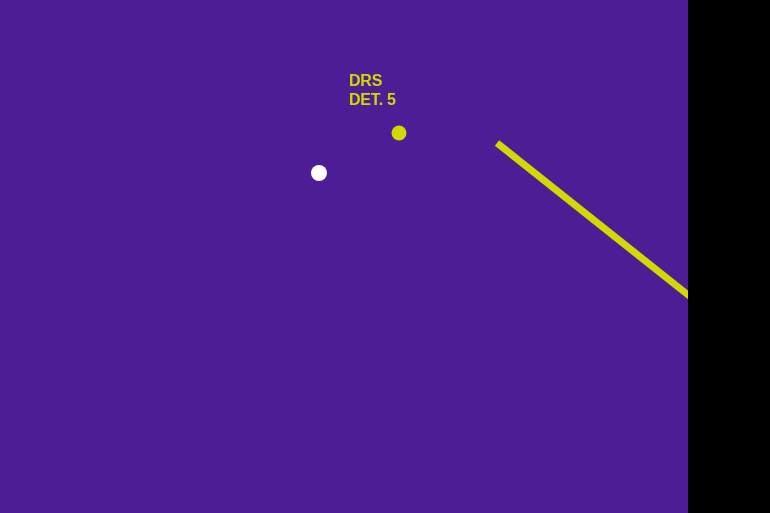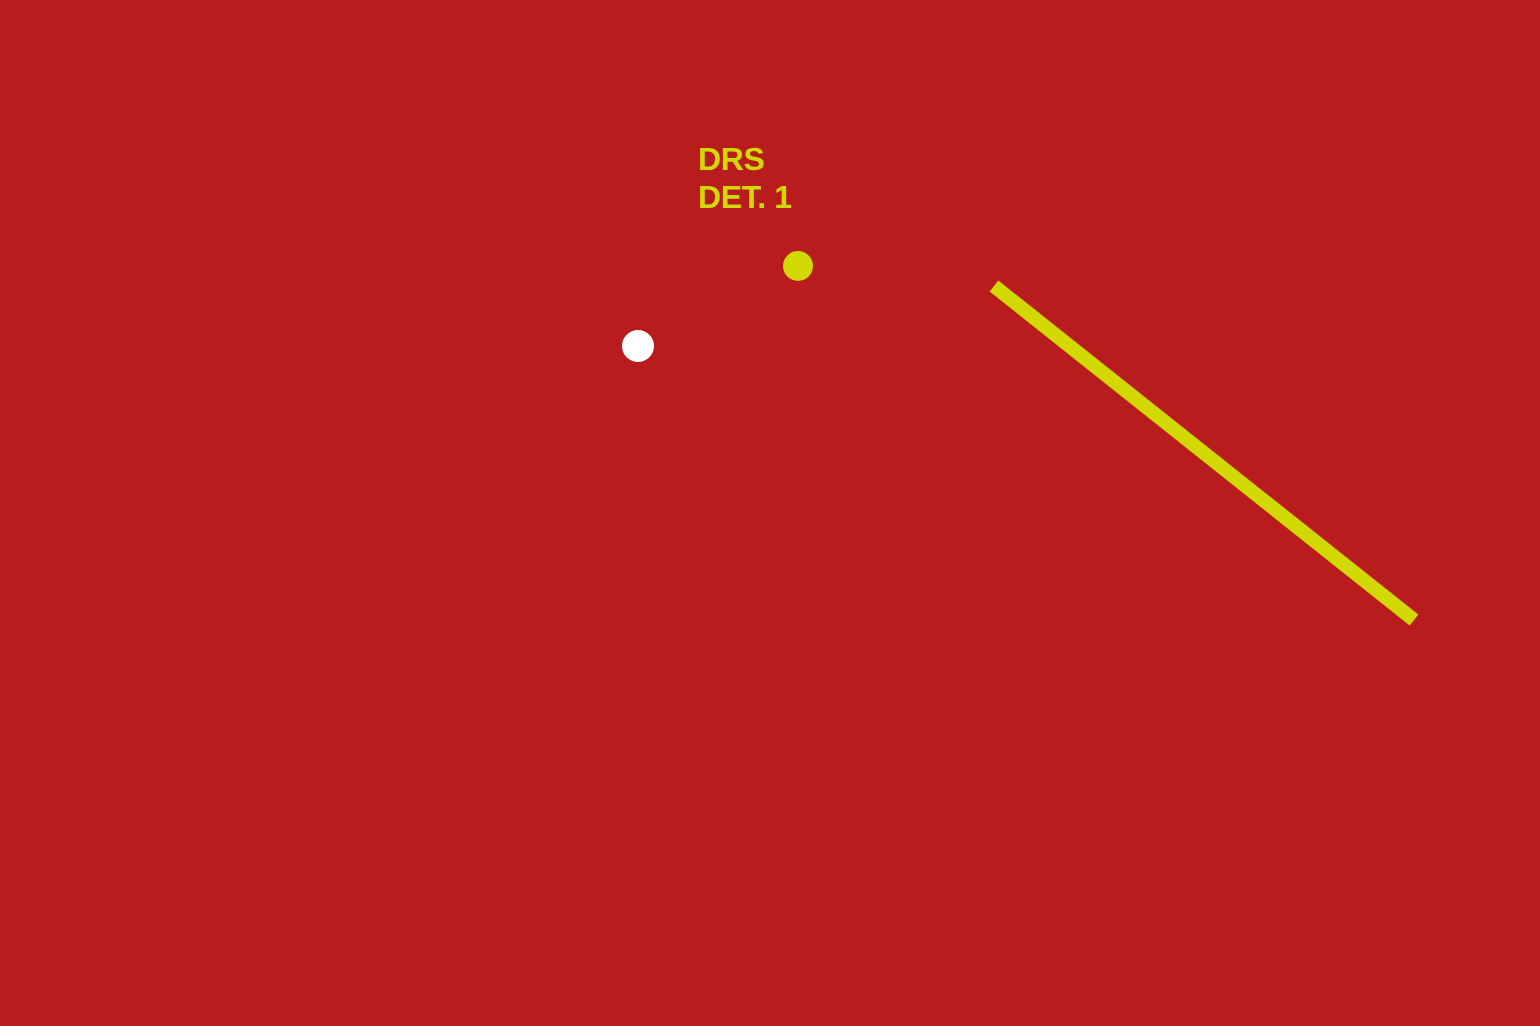--- a/index.html
+++ b/index.html
@@ -2,23 +2,23 @@
 <html><head>
 <meta charset="utf-8">
 <style>
   html, body {
     margin: 0;
     padding: 0;
     background: #000000;
   }
   .stage {
     position: relative;
-    width: 770px;
+    width: 688px;
     height: 513px;
-    background: #b91c1c;
+    background: #4c1d95;
     overflow: hidden;
     font-family: "Liberation Sans", sans-serif;
   }
   .overlay {
     position: absolute;
     left: 0;
     top: 0;
     width: 770px;
     height: 513px;
   }
@@ -47,17 +47,17 @@
 <div class="stage">
 
   <svg class="overlay" width="770" height="513" viewBox="0 0 770 513" xmlns="http://www.w3.org/2000/svg">
     <line stroke-linecap="butt" x1="497" y1="143" x2="707" y2="310" stroke="#d2d802" stroke-width="7"></line>
     <circle cx="399" cy="133" r="7.5" fill="#d2d802"></circle>
     <circle cx="319" cy="173" r="8" fill="#ffffff"></circle>
   </svg>
 
   <div class="label drs-label">
     <div>DRS</div>
-    <div>DET. 1</div>
+    <div>DET. 5</div>
   </div>
 
 
 </div>
 
 </body></html>

